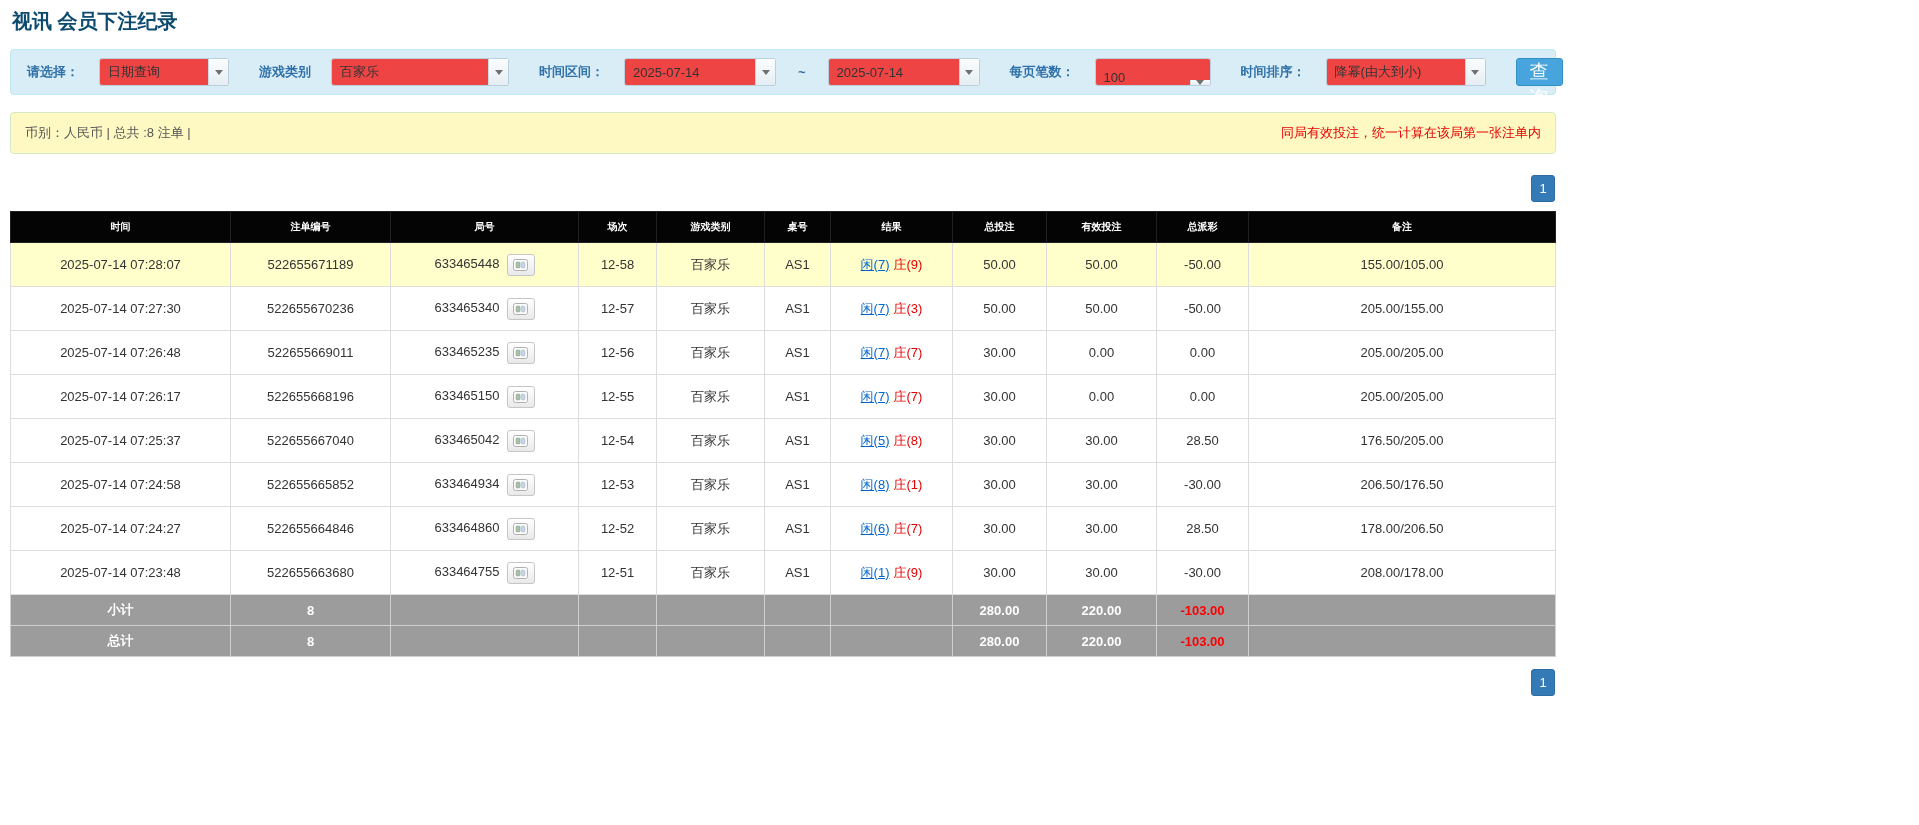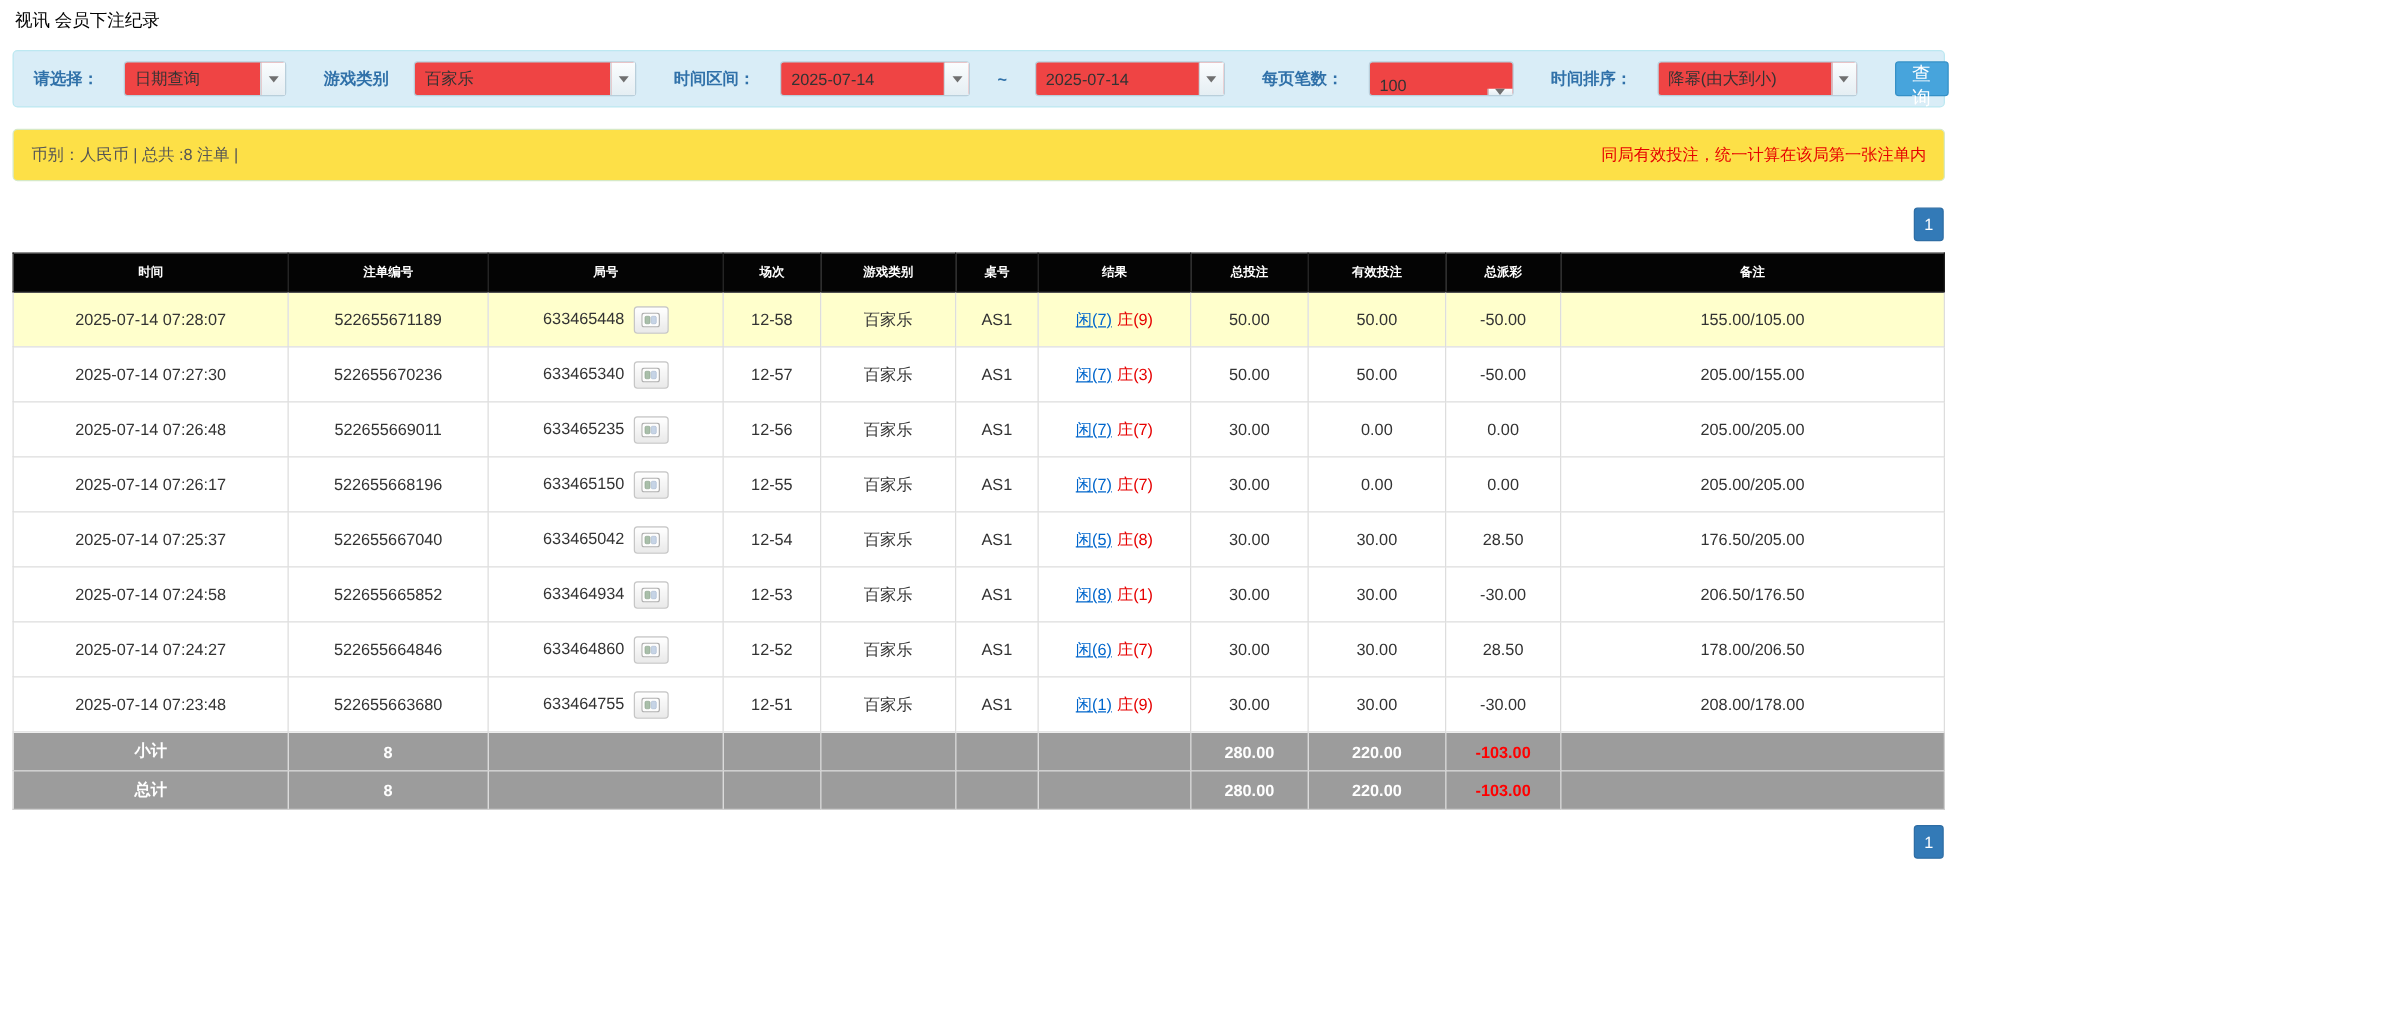--- a/index.html
+++ b/index.html
@@ -7,23 +7,23 @@
   body {
     font-family: "Liberation Sans", "DejaVu Sans", sans-serif;
     font-size: 13px;
     color: #333;
     width: 1919px;
     min-height: 825px;
   }
   .page { width: 1546px; margin: 8px 0 0 10px; }
 
   .page-title {
-    font-size: 14px;
-    font-weight: normal;
-    color: #000000;
+    font-size: 20px;
+    font-weight: bold;
+    color: #0c4a6e;
     margin: 4px 0 14px 2px;
   }
 
   
   .filter-bar {
     background: #d9edf7;
     border: 1px solid #bce8f1;
     border-radius: 4px;
     padding: 8px 14px;
     display: flex;
@@ -79,29 +79,29 @@
   .w-sort  { width: 160px; }
   .tilde { color: #3071a9; font-weight: bold; margin: 0 2px; }
   .btn-search {
     margin-left: 10px;
     height: 28px;
     padding: 0 13px;
     background: #47a4dc;
     color: #fff;
     border: 1px solid #3590c6;
     border-radius: 3px;
-    font-size: 15px;
+    font-size: 19px;
     cursor: pointer;
     font-family: inherit;
   }
 
   
   .summary-bar {
     margin-top: 17px;
-    background: #fde047;
+    background: #fef9c3;
     border: 1px solid #d6e9c6;
     border-radius: 4px;
     padding: 11px 14px;
     display: flex;
     justify-content: space-between;
     align-items: center;
     color: #555;
     height: 42px;
   }
   .summary-notice { color: #e60000; }

